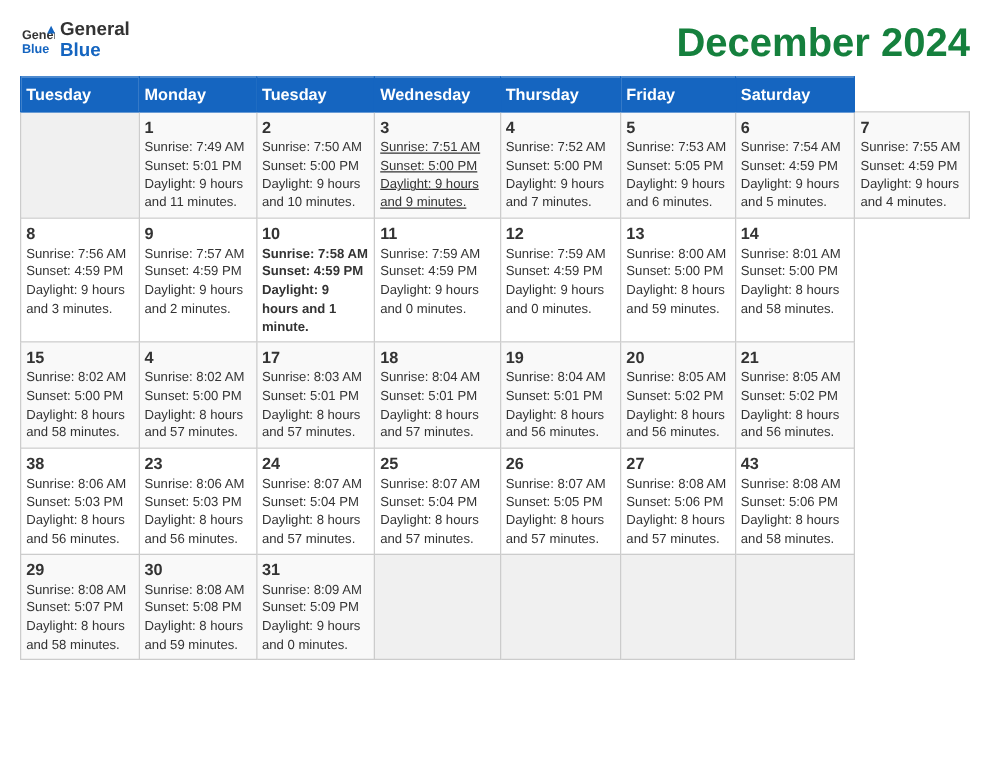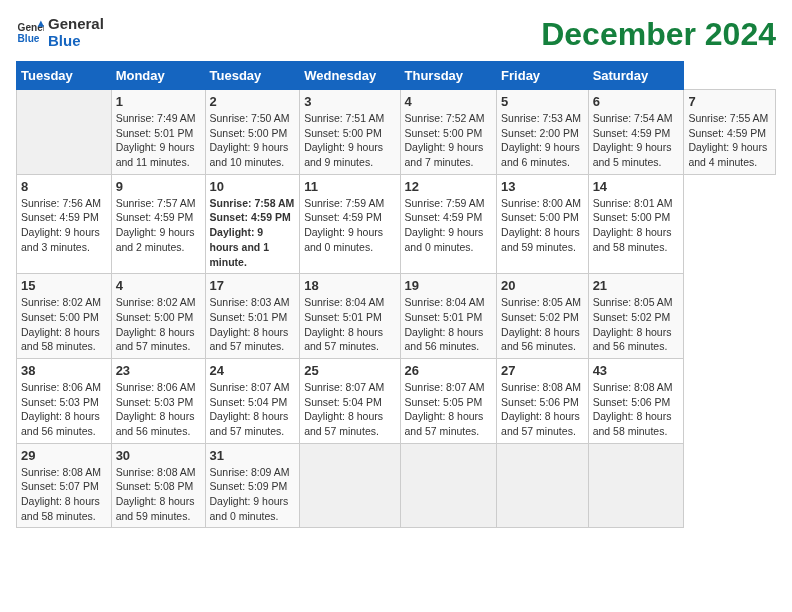--- a/index.html
+++ b/index.html
@@ -120,34 +120,34 @@
 Daylight: 9 hours and 11 minutes.</div>
         </td>
         <td>
           <div class="day-num">2</div>
           <div class="day-info" style="white-space: pre-line;">Sunrise: 7:50 AM
 Sunset: 5:00 PM
 Daylight: 9 hours and 10 minutes.</div>
         </td>
         <td>
           <div class="day-num">3</div>
-          <div class="day-info" style="white-space: pre-line;">Sunrise: 7:51 AM
+          <div class="day-info" style="white-space: pre-line; text-decoration: underline;">Sunrise: 7:51 AM
 Sunset: 5:00 PM
 Daylight: 9 hours and 9 minutes.</div>
         </td>
         <td>
           <div class="day-num">4</div>
           <div class="day-info" style="white-space: pre-line;">Sunrise: 7:52 AM
 Sunset: 5:00 PM
 Daylight: 9 hours and 7 minutes.</div>
         </td>
         <td>
           <div class="day-num">5</div>
           <div class="day-info" style="white-space: pre-line;">Sunrise: 7:53 AM
-Sunset: 2:00 PM
+Sunset: 5:05 PM
 Daylight: 9 hours and 6 minutes.</div>
         </td>
         <td>
           <div class="day-num">6</div>
           <div class="day-info" style="white-space: pre-line;">Sunrise: 7:54 AM
 Sunset: 4:59 PM
 Daylight: 9 hours and 5 minutes.</div>
         </td>
         <td>
           <div class="day-num">7</div>

